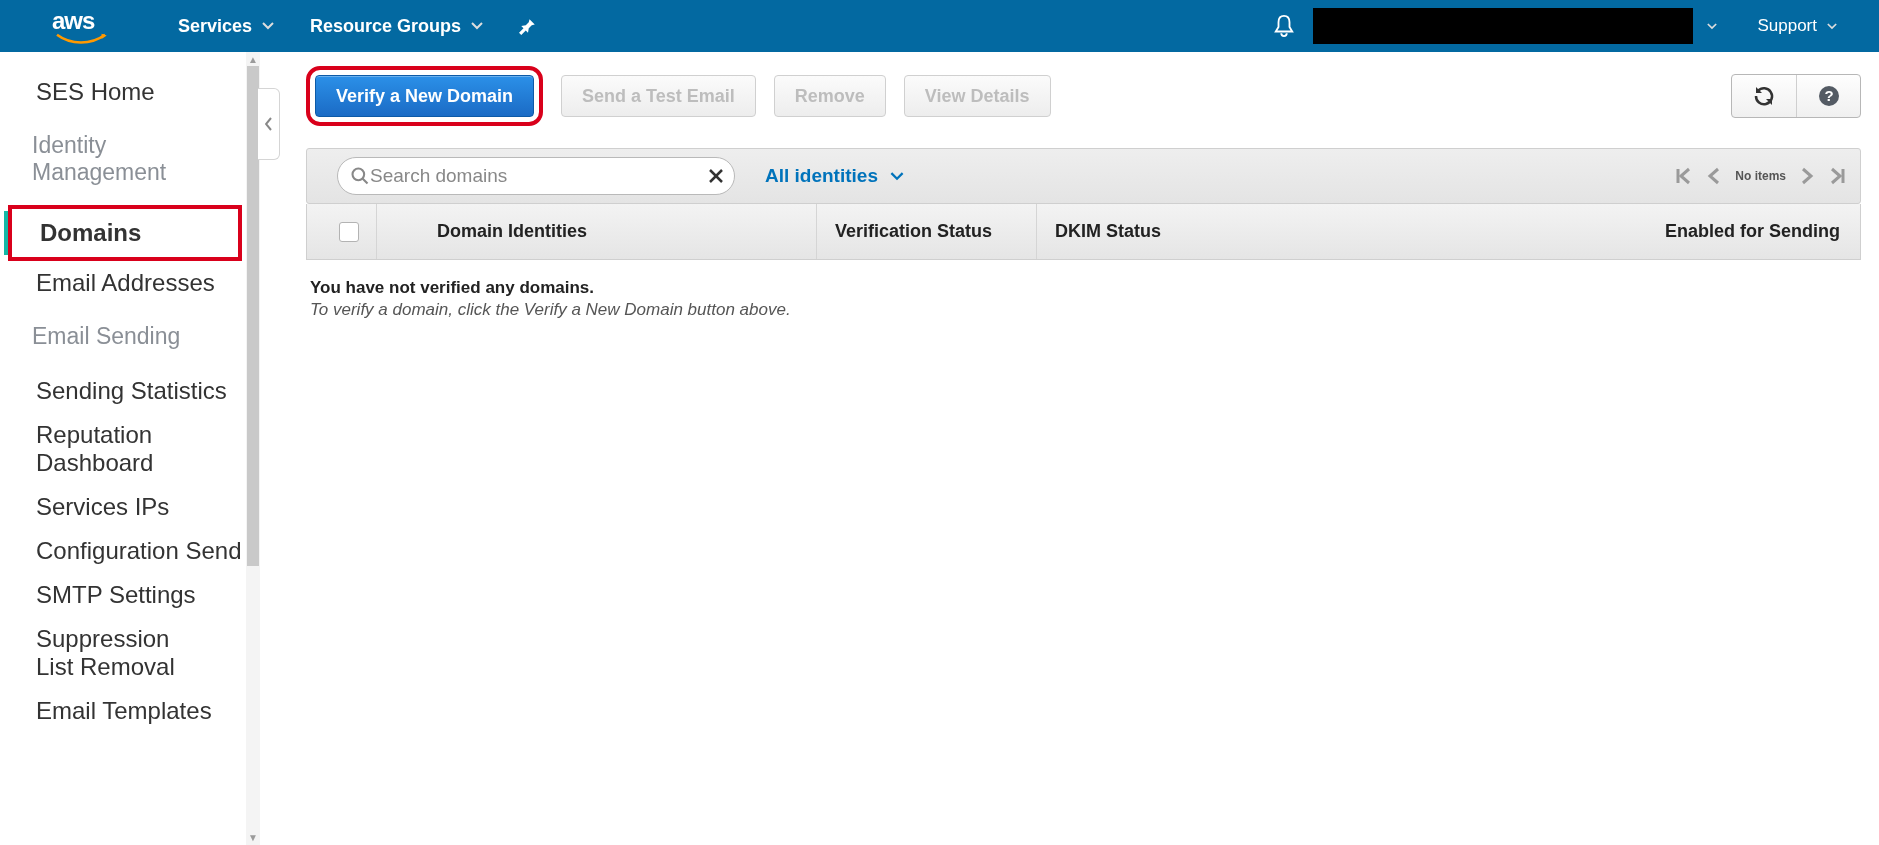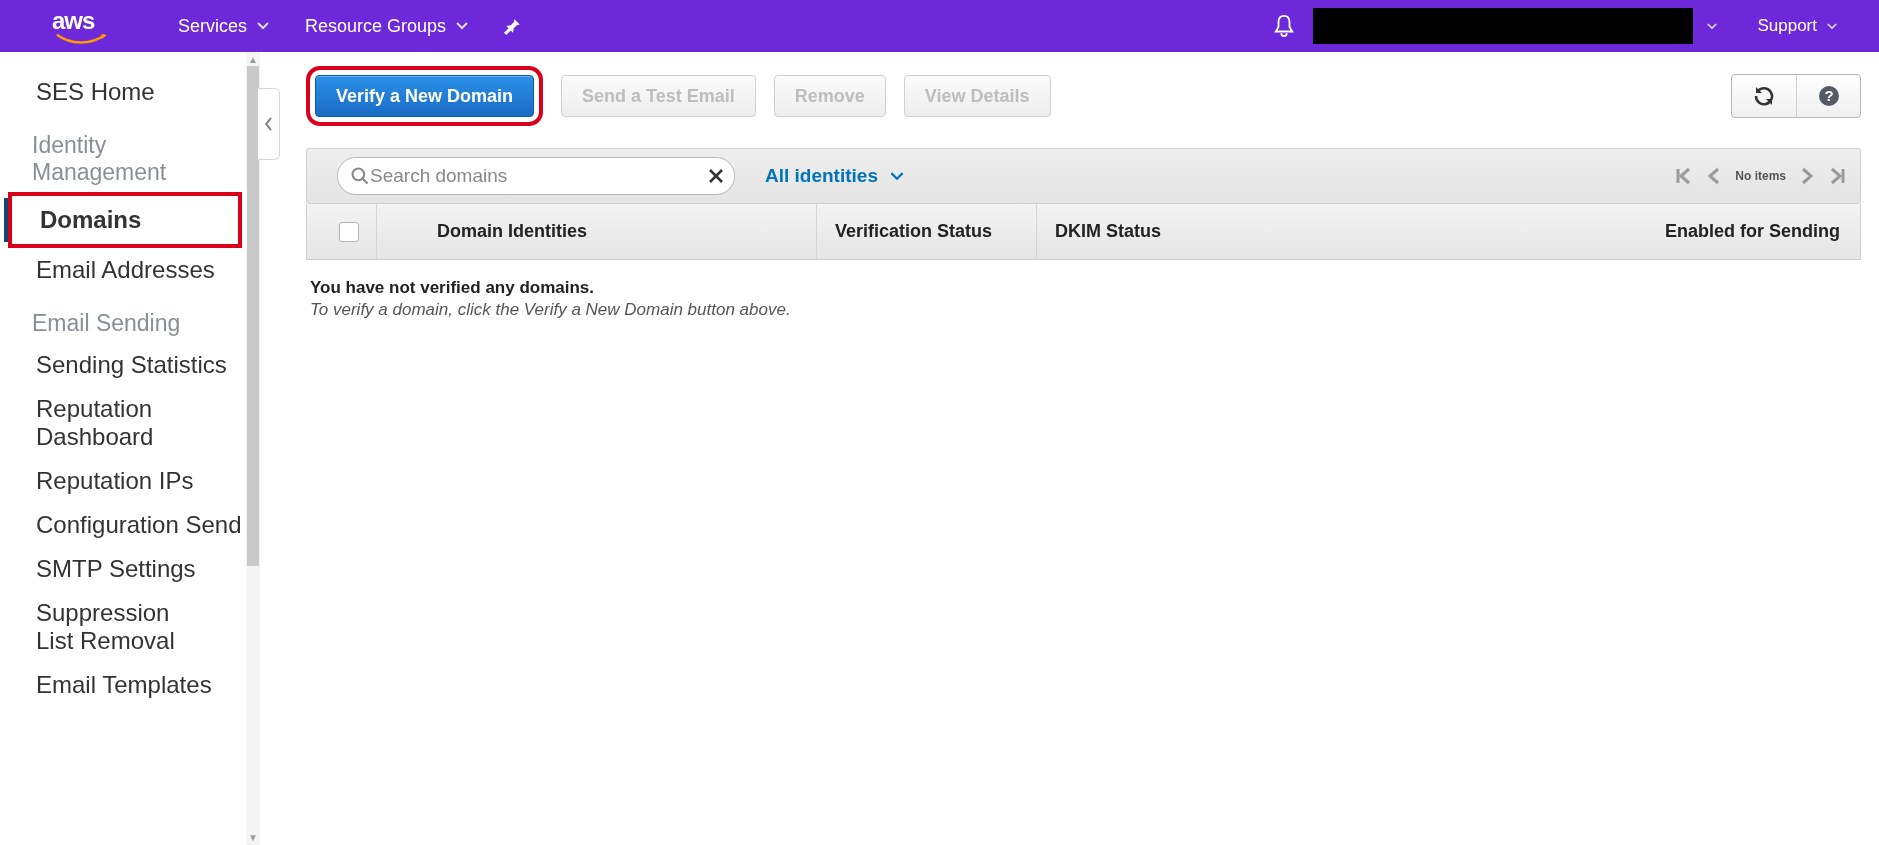--- a/index.html
+++ b/index.html
@@ -1,41 +1,41 @@
 <!DOCTYPE html>
 <html><head>
 <meta charset="utf-8">
 <style>
   * { box-sizing: border-box; margin: 0; padding: 0; }
   body { font-family: "Amazon Ember", "Helvetica Neue", Arial, sans-serif; background: #fff; color: #222; width: 1879px; }
   
-  .topbar { background: #6d28d9; height: 52px; display: flex; align-items: center; color: #fff; padding: 4px 12px; }
+  .topbar { background: #0369a1; height: 52px; display: flex; align-items: center; color: #fff; padding: 4px 12px; }
   .aws-logo { display: flex; align-items: baseline; margin-left: 40px; margin-right: 50px; }
   .aws-logo .txt { font-size: 24px; font-weight: 700; letter-spacing: -1px; color:#fff;}
   .aws-logo .swoosh { width: 58px; height: 12px; margin-top:-2px; }
-  .nav-item { display: flex; align-items: center; font-size: 18px; font-weight: 400; padding: 0 18px; cursor: pointer; height:52px;}
+  .nav-item { display: flex; align-items: center; font-size: 18px; font-weight: 700; padding: 0 18px; cursor: pointer; height:52px;}
   .nav-item .caret { margin-left: 10px; }
   .pin-icon { margin-left: 18px; }
   .topbar-spacer { flex: 1; }
   .bell { margin-right: 18px; }
   .blackbox { width: 380px; height: 36px; background: #000; }
   .acct-caret { margin: 0 14px; }
   .support { display: flex; align-items: center; font-size: 17px; padding: 0 30px 0 26px; cursor:pointer;}
   
   .page { display: flex; height: 793px; }
   .sidewrap { display:flex; }
   .sidebar { width: 246px; padding: 18px 0 0 0; position: relative; }
   .sidebar-scroll { width: 14px; background: #f4f4f4; position: relative; }
   .sidebar-scroll .arrow-up, .sidebar-scroll .arrow-down { position:absolute; left:2px; color:#9b9b9b; font-size:10px;}
   .sidebar-scroll .arrow-up { top:2px;}
   .sidebar-scroll .arrow-down { bottom:2px;}
   .sidebar-scroll .thumb { position:absolute; top:14px; left:1px; width:12px; height:500px; background:#c9c9c9; }
   .side-item { padding: 8px 0 8px 36px; font-size: 24px; color: #333; cursor: pointer; }
-  .side-head { padding: 18px 0 6px 32px; font-size: 23px; color: #8a8f96; font-weight:400; }
-  .side-item.active { font-weight: 700; border-left: 4px solid #0c4a6e; padding-left: 32px; }
+  .side-head { padding: 18px 0 19px 32px; font-size: 23px; color: #8a8f96; font-weight:400; }
+  .side-item.active { font-weight: 700; border-left: 4px solid #14b8a6; padding-left: 32px; }
   .side-highlight-wrap { border: 4px solid #d9001b; margin-left: 8px; margin-right: 4px; padding: 2px 0;}
   .side-highlight-wrap .side-item { margin-left: -8px; }
   
   .collapse-tab { width: 22px; position: relative; }
   .collapse-tab .handle { position:absolute; top:36px; left:-2px; width:22px; height:72px; background:#fff; border:1px solid #d5d5d5; border-left:none; border-top-right-radius:6px; border-bottom-right-radius:6px; display:flex; align-items:center; justify-content:center; color:#888; cursor:pointer;}
   
   .main { flex:1; padding: 14px 18px 0 24px; }
   .btn-row { display:flex; align-items:center; gap:18px; }
   .btn { height: 42px; padding: 0 20px; font-size: 18px; font-weight:700; border-radius:4px; display:inline-flex; align-items:center; justify-content:center; cursor:pointer; white-space:nowrap;}
   .btn-primary { background: linear-gradient(#2b90e8,#1b6bc5); color:#fff; border:1px solid #0d5aa7; box-shadow: inset 0 1px 0 rgba(255,255,255,.3);}
@@ -134,21 +134,21 @@
     <div class="sidebar">
       <div class="side-item">SES Home</div>
       <div class="side-head">Identity Management</div>
       <div class="side-highlight-wrap">
         <div class="side-item active">Domains</div>
       </div>
       <div class="side-item">Email Addresses</div>
       <div class="side-head">Email Sending</div>
       <div class="side-item">Sending Statistics</div>
       <div class="side-item">Reputation Dashboard</div>
-      <div class="side-item">Reputation IPs</div>
+      <div class="side-item">Services IPs</div>
       <div class="side-item">Configuration Send</div>
       <div class="side-item">SMTP Settings</div>
       <div class="side-item" style="padding-right:40px">Suppression List Removal</div>
       <div class="side-item">Email Templates</div>
     </div>
 
     <div class="sidebar-scroll">
       <div class="arrow-up">▲</div>
       <div class="thumb"></div>
       <div class="arrow-down">▼</div>

